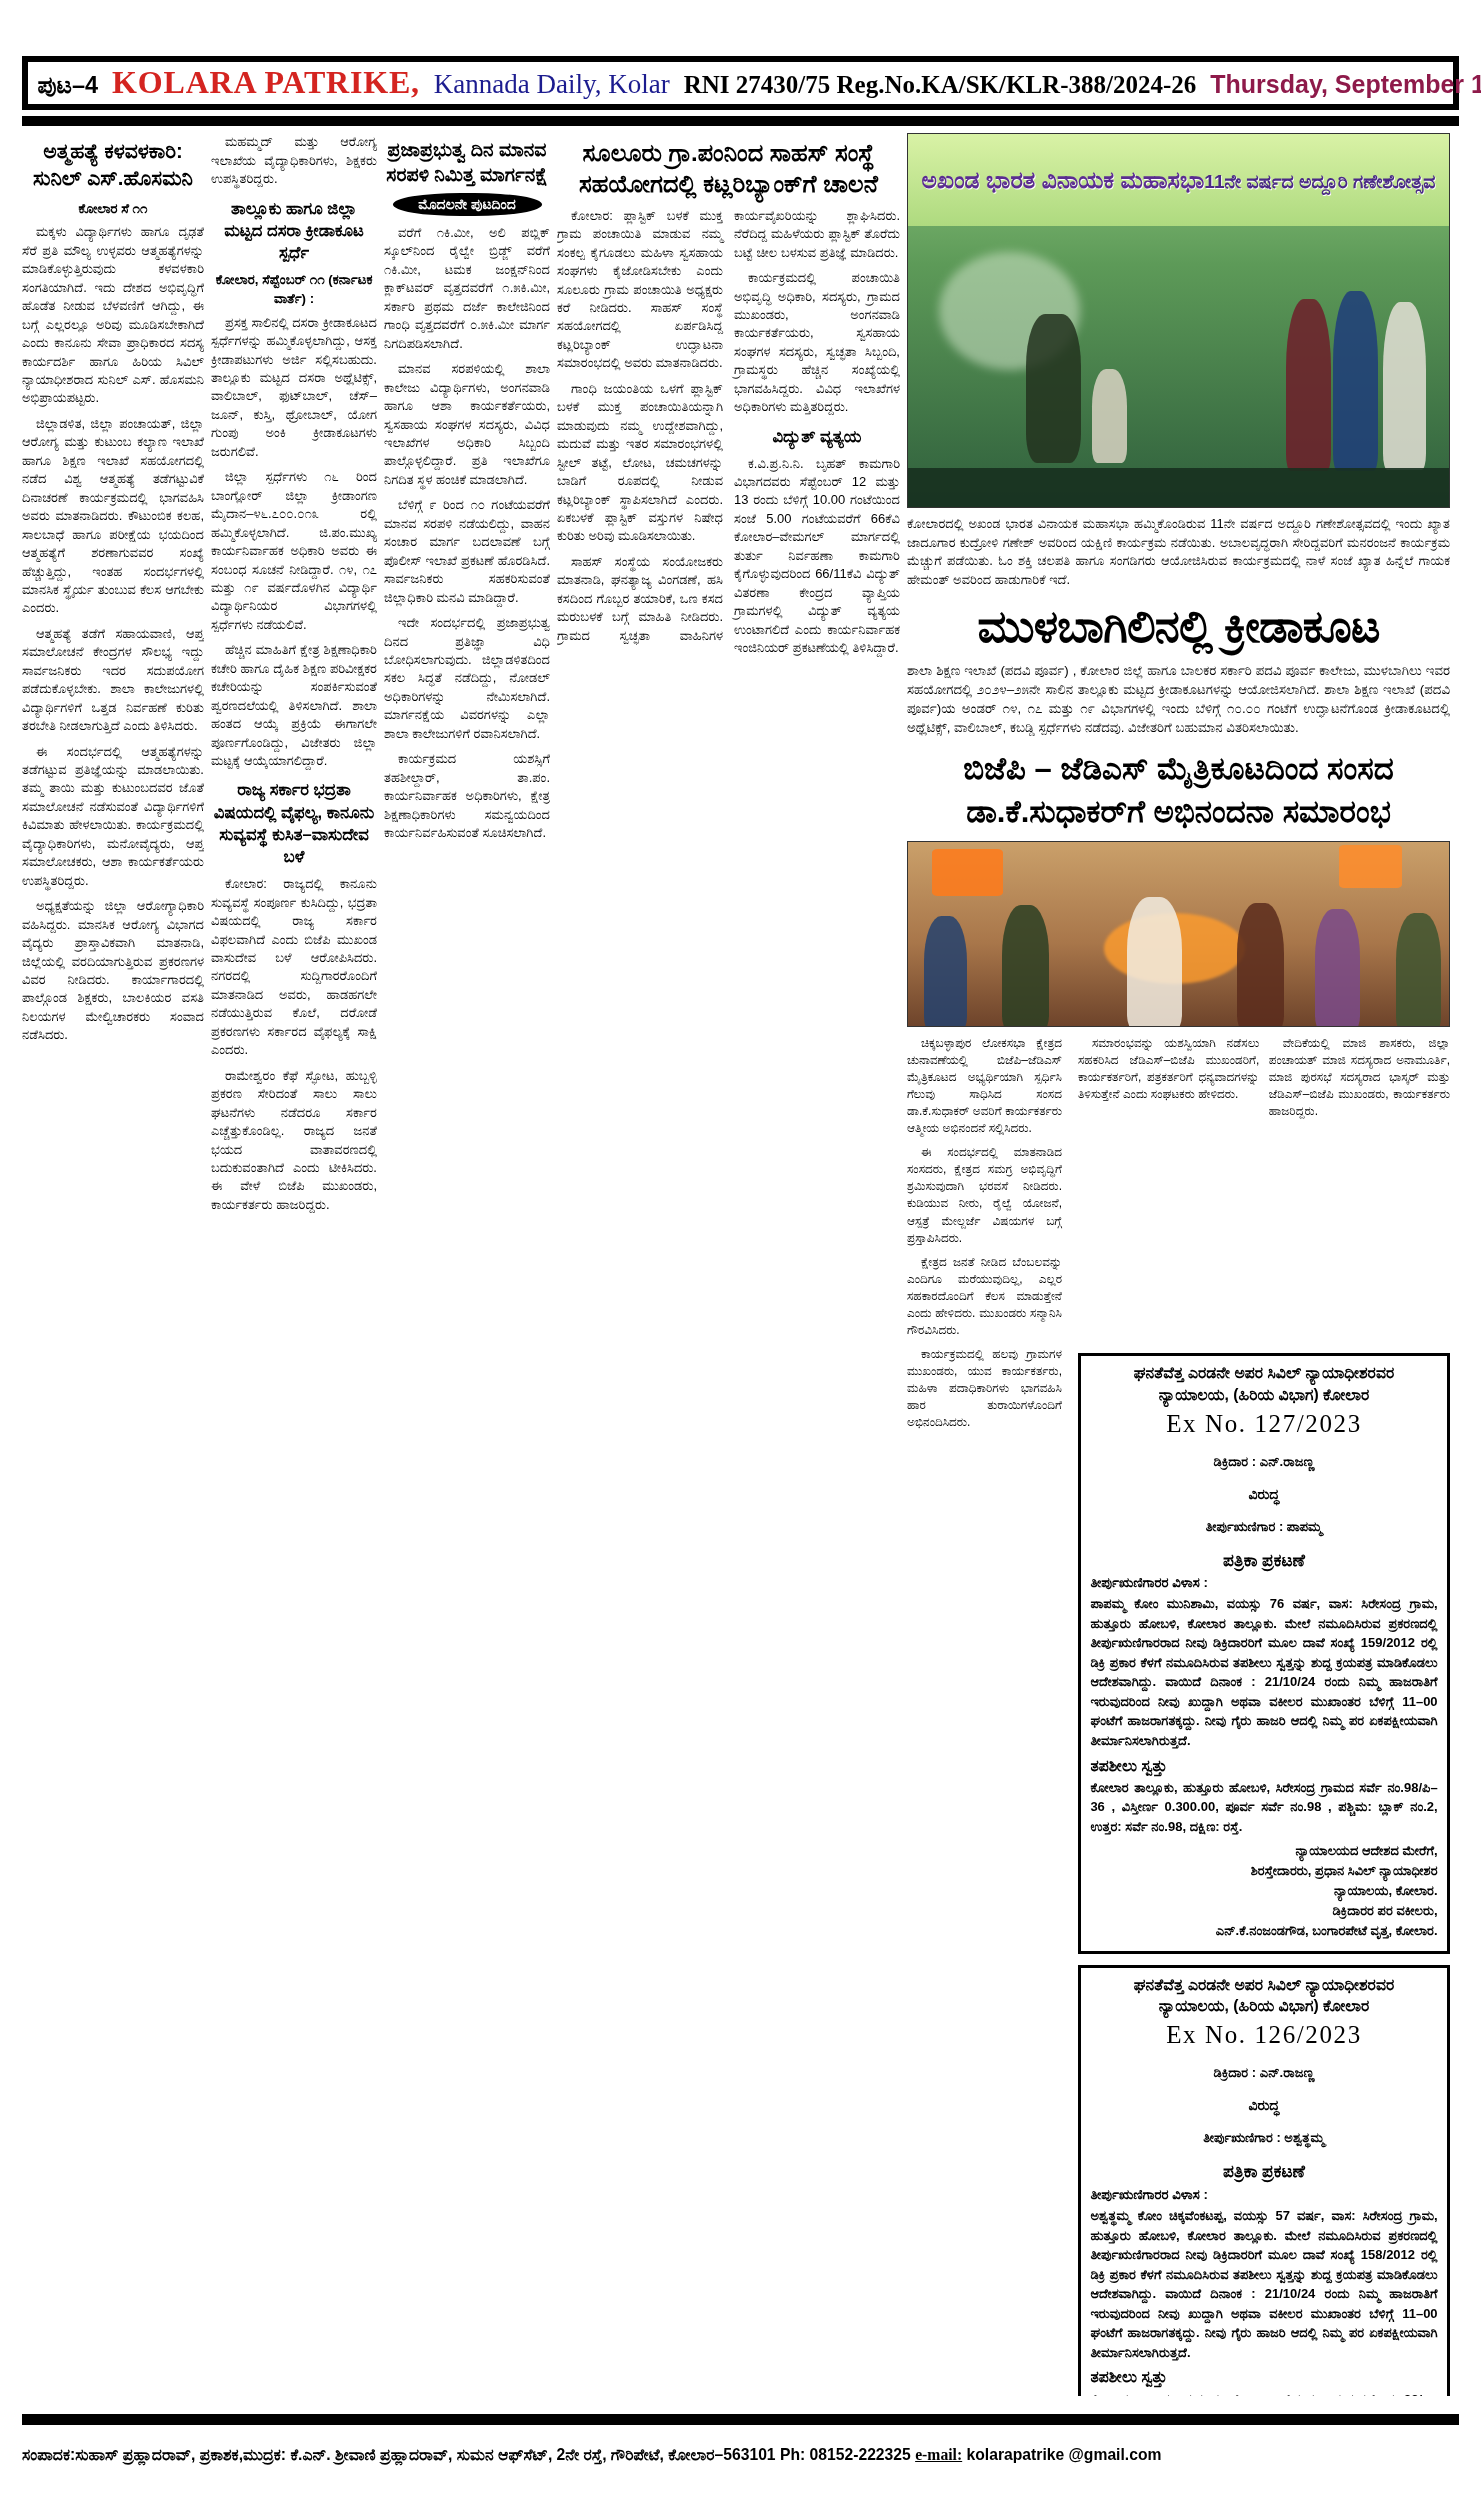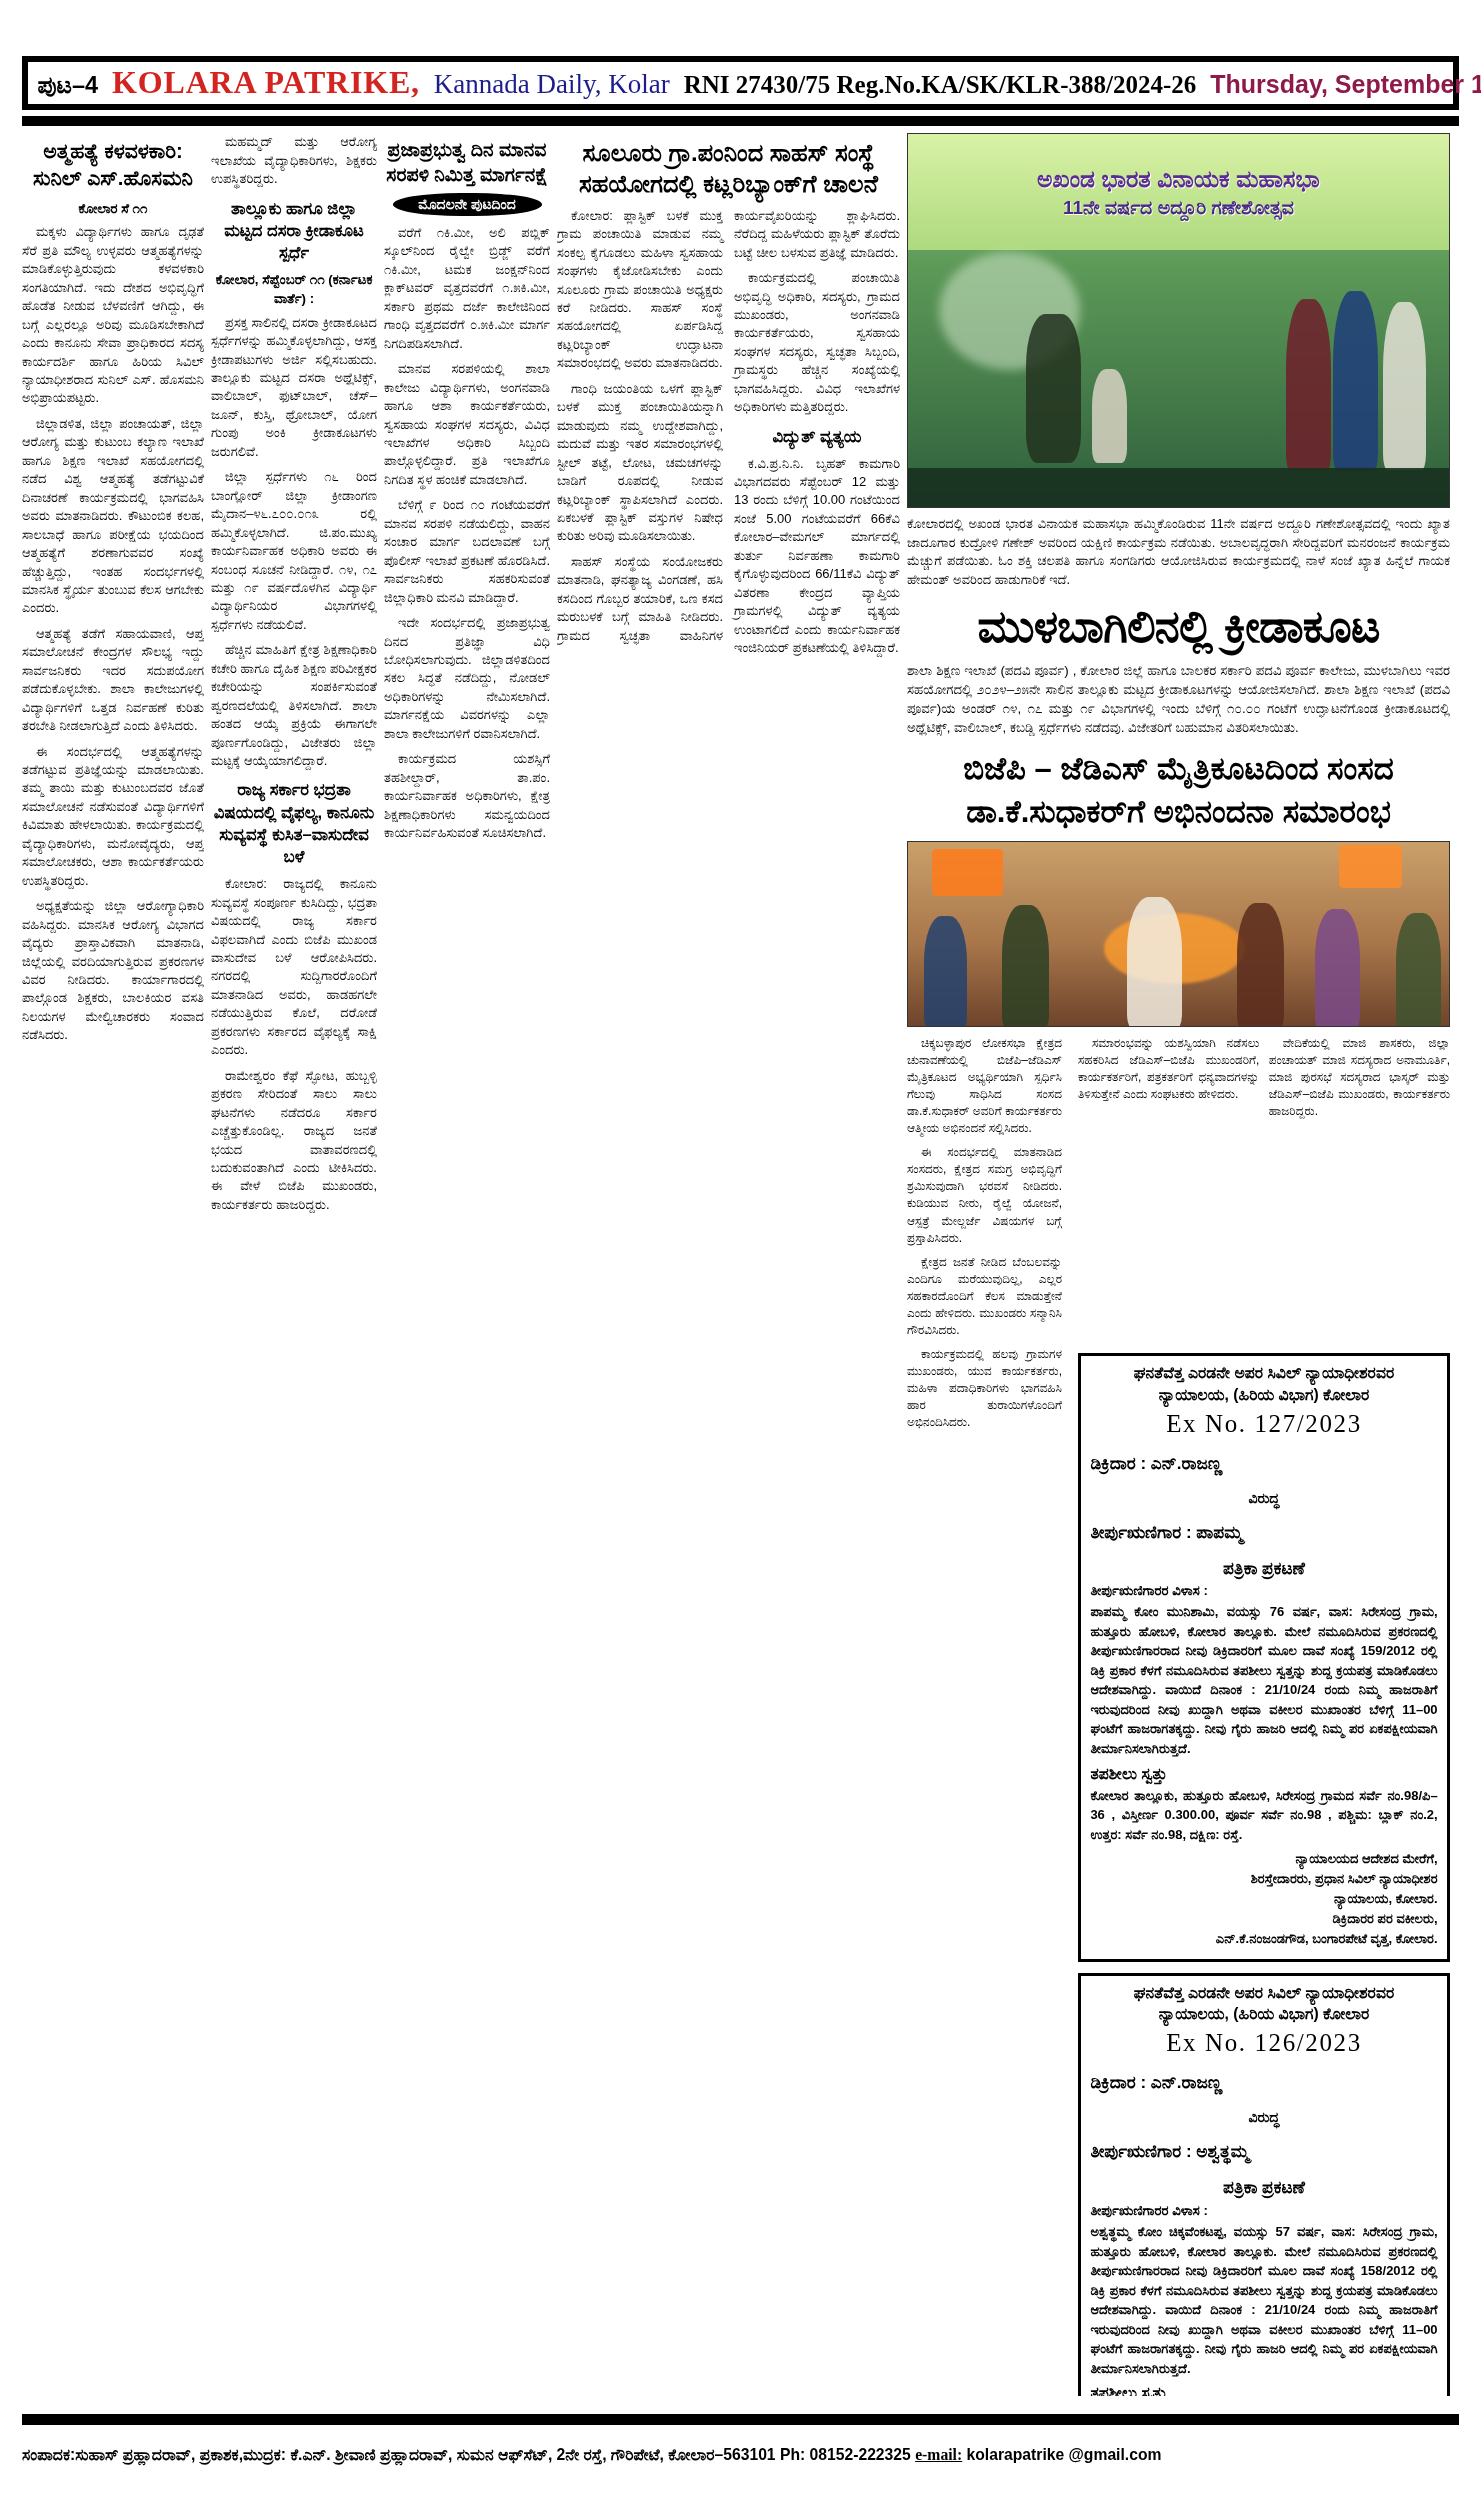--- a/index.html
+++ b/index.html
@@ -36,40 +36,40 @@
   .dateline { font-weight:bold; text-align:center; margin-bottom:4.7px; font-size:13.3px; }
   .badge {
     background:#000; color:#fff; border-radius:50%/55%; text-align:center;
     font-size:14px; font-weight:bold; padding:3.1px 7.8px; width:149px; margin:1.6px auto 7.8px;
   }
   .hl-2col { font-size:24px; font-weight:bold; text-align:center; line-height:1.3; margin:3.1px 0 7.8px; }
   .twocol { column-count:2; column-gap:11px; }
   
   .photo1 { height:375px; border:0.8px solid #333; position:relative; overflow:hidden;
             background:linear-gradient(180deg,#8cc47c 0%,#5d9a58 35%,#2f5f3c 100%); }
-  .p1-banner { height:116px; background:linear-gradient(180deg,#d9f2a6,#aeda7f);
-               display:flex; flex-direction:column; justify-content:center; align-items:center; }
+  .p1-banner { height:92px; background:linear-gradient(180deg,#d9f2a6,#aeda7f);
+               display:flex; flex-direction:row; justify-content:center; align-items:center; }
   .p1-line1 { font-size:23.5px; font-weight:900; color:#5b2d91; text-shadow:0.8px 0.8px 0 #fff; }
   .p1-line2 { font-size:19px; font-weight:900; color:#4a2a86; text-shadow:0.8px 0.8px 0 #fff; margin-top:3.1px; }
   .blob { position:absolute; border-radius:40%; opacity:.85; }
   .caption { margin-top:6.3px; font-size:13px; line-height:1.45; text-align:justify; }
   .hl-big { font-size:45px; font-weight:bold; text-align:center; margin:11px 0 7.8px; letter-spacing:-0.8px; }
   .hl-med { font-size:31px; font-weight:bold; text-align:center; line-height:1.4; margin:9.4px 0 7.8px; }
   .photo2 { height:186px; border:0.8px solid #333; position:relative; overflow:hidden; margin-top:3.1px;
             background:linear-gradient(180deg,#caa06a 0%,#a8764a 55%,#6e442b 100%); }
   .bottom-row { display:flex; gap:16px; margin-top:7.8px; }
   .narrow { width:155px; font-size:12px; }
   .rstack { flex:1; }
   .minitwocol { column-count:2; column-gap:9.4px; font-size:12px; height:307px; overflow:hidden; }
   
   .legal { border:3.1px solid #000; padding:6.3px 9.4px 9.4px; margin-top:11px; }
   .lg-court { font-size:15.7px; font-weight:bold; text-align:center; line-height:1.35; }
   .lg-case { font-size:25px; font-weight:normal; text-align:center; letter-spacing:1.6px; margin:4.7px 0;
              font-family:"Liberation Serif","DejaVu Serif",serif; }
-  .lg-row { font-size:17px; font-weight:bold; margin:16px 0; }
+  .lg-row { font-size:13px; font-weight:bold; margin:16px 0;text-align:center; }
   .lg-versus { text-align:center; font-size:14px; font-weight:bold; margin:1.6px 0; }
   .lg-title { text-align:center; font-size:17px; font-weight:bold; margin:6.3px 0 4.7px; }
   .lg-label { font-size:13.3px; font-weight:bold; margin-bottom:3.1px; }
   .lg-body { font-size:13px; font-weight:600; text-align:justify; line-height:1.5; }
   .lg-sched { text-align:left; font-size:15.7px; font-weight:bold; margin:6.3px 0 3.1px; }
   .lg-sign { text-align:right; font-size:13px; font-weight:600; line-height:1.55; margin-top:4.7px; }
   
   .footer-bar { position:absolute; left:22px; right:22px; bottom:75px; height:11px; background:#000; }
   .footer-line { position:absolute; left:22px; right:22px; bottom:36px; 
                  font-size:15.7px; font-weight:bold; white-space:nowrap;margin-top:44px; }

